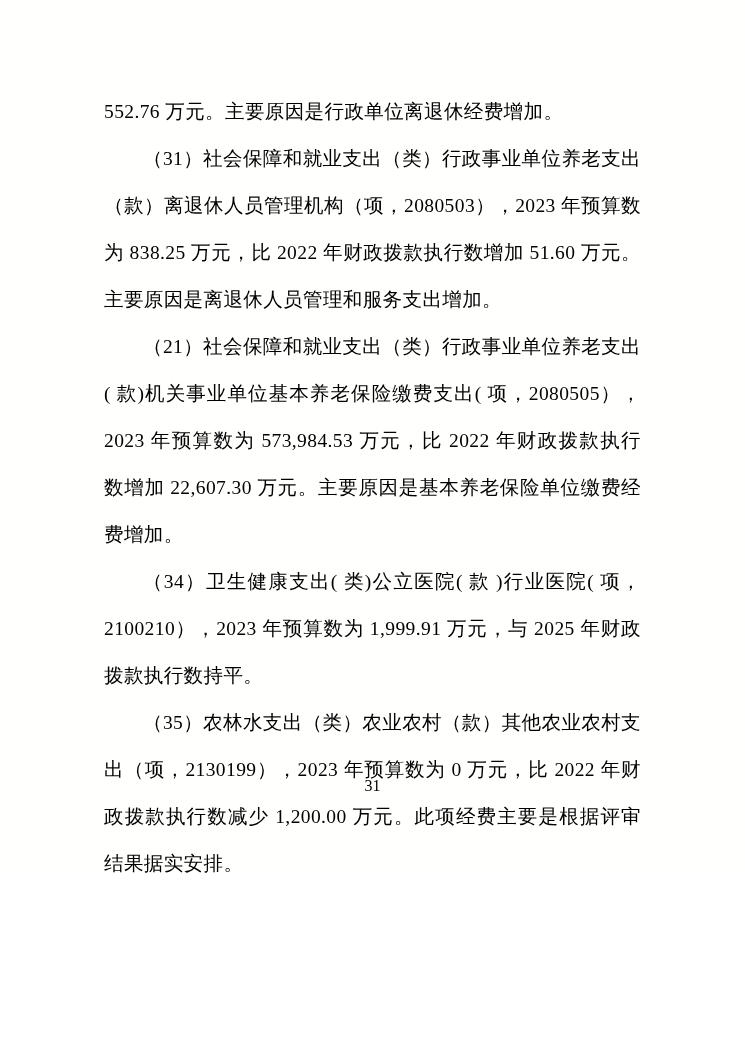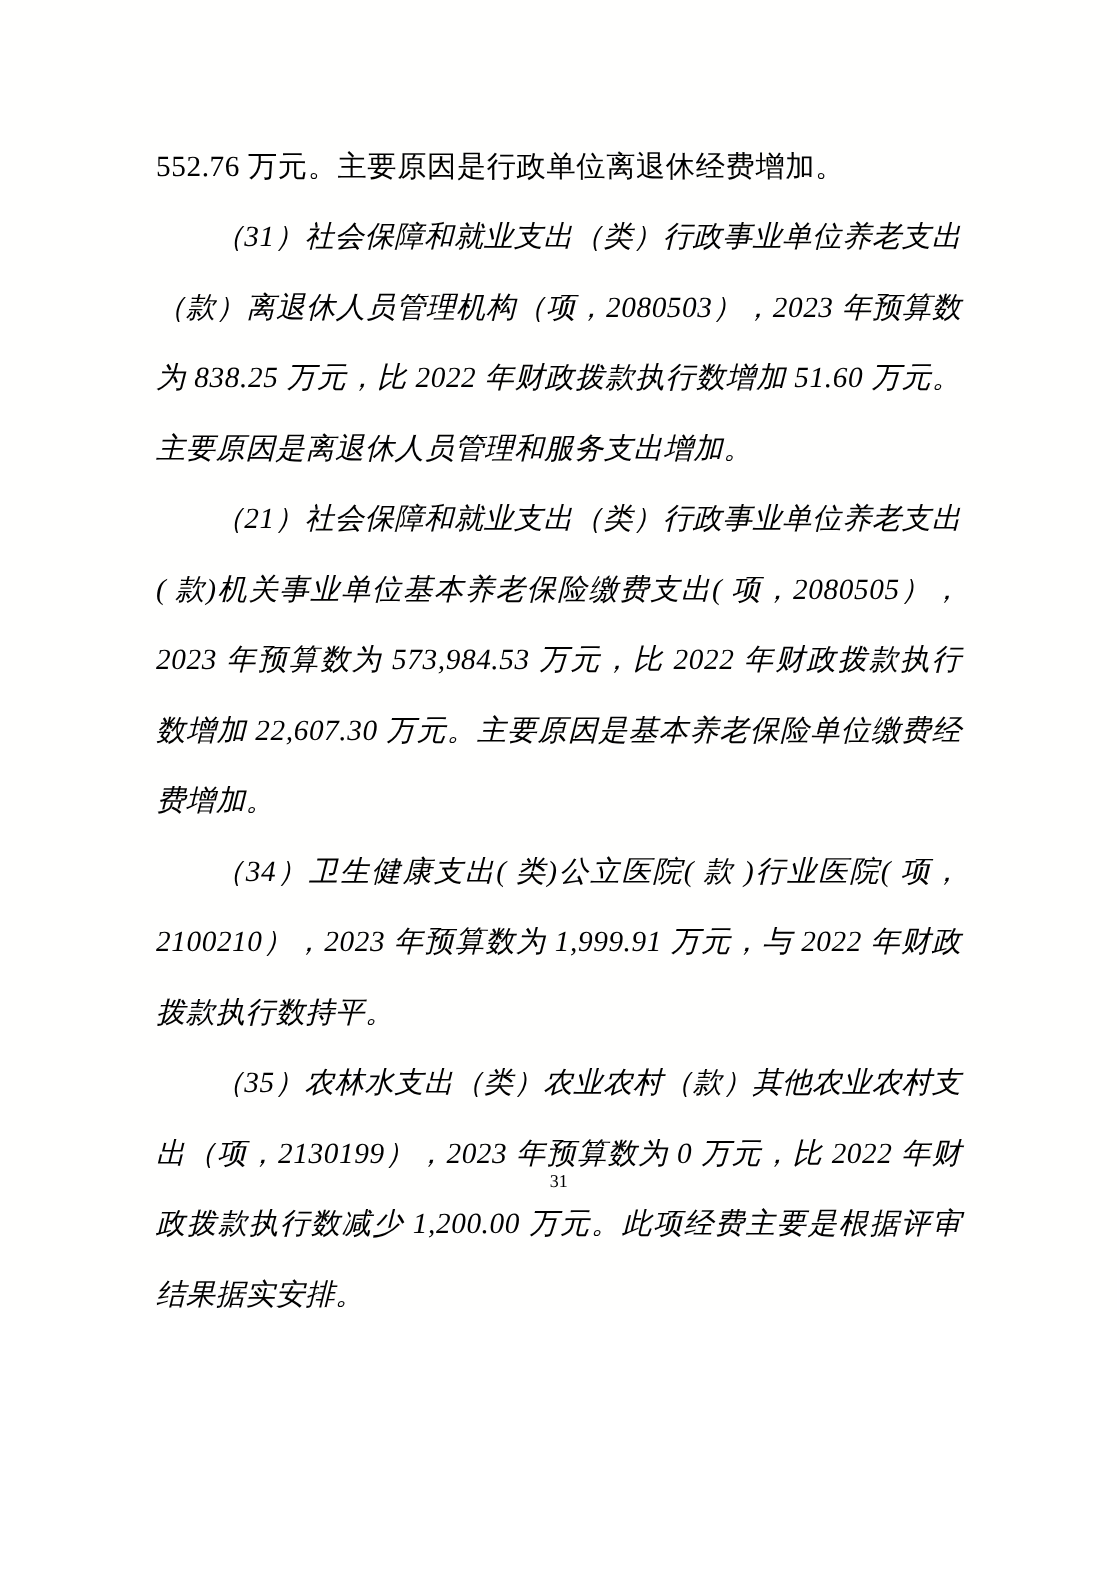--- a/index.html
+++ b/index.html
@@ -29,39 +29,38 @@
     text-justify: inter-ideograph;
     letter-spacing: 0.4px;
   }
   .para {
     margin: 0;
     text-indent: 0;
     white-space: normal;
   }
   .para.indent {
     text-indent: 39px;
-    font-style: italic;
   }
   .page-number {
     position: absolute;
     left: 0;
     right: 0;
     bottom: 78px;
     text-align: center;
-    font-size: 12px;
+    font-size: 16px;
     font-family: "Liberation Serif", "DejaVu Serif", serif;
     color: #000000;
   }
 </style>
 </head>
 <body>
 
 <div class="page">
   <div class="doc-body">
     <p class="para">552.76 万元。主要原因是行政单位离退休经费增加。</p>
     <p class="para indent">（31）社会保障和就业支出（类）行政事业单位养老支出（款）离退休人员管理机构（项，2080503），2023 年预算数为 838.25 万元，比 2022 年财政拨款执行数增加 51.60 万元。主要原因是离退休人员管理和服务支出增加。</p>
     <p class="para indent">（21）社会保障和就业支出（类）行政事业单位养老支出( 款)机关事业单位基本养老保险缴费支出( 项，2080505），2023 年预算数为 573,984.53 万元，比 2022 年财政拨款执行数增加 22,607.30 万元。主要原因是基本养老保险单位缴费经费增加。</p>
-    <p class="para indent">（34）卫生健康支出( 类)公立医院( 款 )行业医院( 项，2100210），2023 年预算数为 1,999.91 万元，与 2022 年财政拨款执行数持平。</p>
+    <p class="para indent">（34）卫生健康支出( 类)公立医院( 款 )行业医院( 项，2100210），2023 年预算数为 1,999.91 万元，与 2025 年财政拨款执行数持平。</p>
     <p class="para indent">（35）农林水支出（类）农业农村（款）其他农业农村支出（项，2130199），2023 年预算数为 0 万元，比 2022 年财政拨款执行数减少 1,200.00 万元。此项经费主要是根据评审结果据实安排。</p>
 
   </div>
   <div class="page-number">31</div>
 </div>
 
 </body></html>

